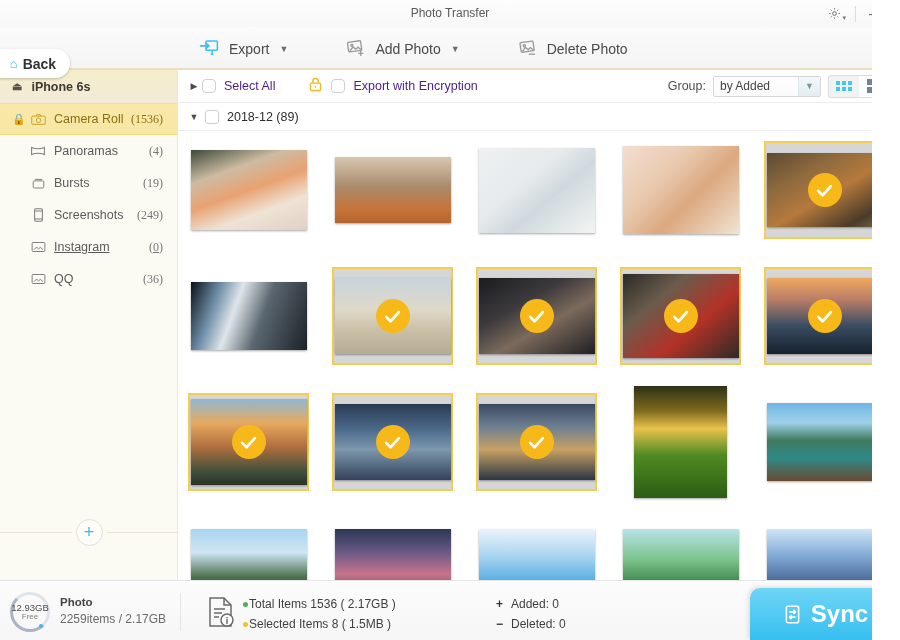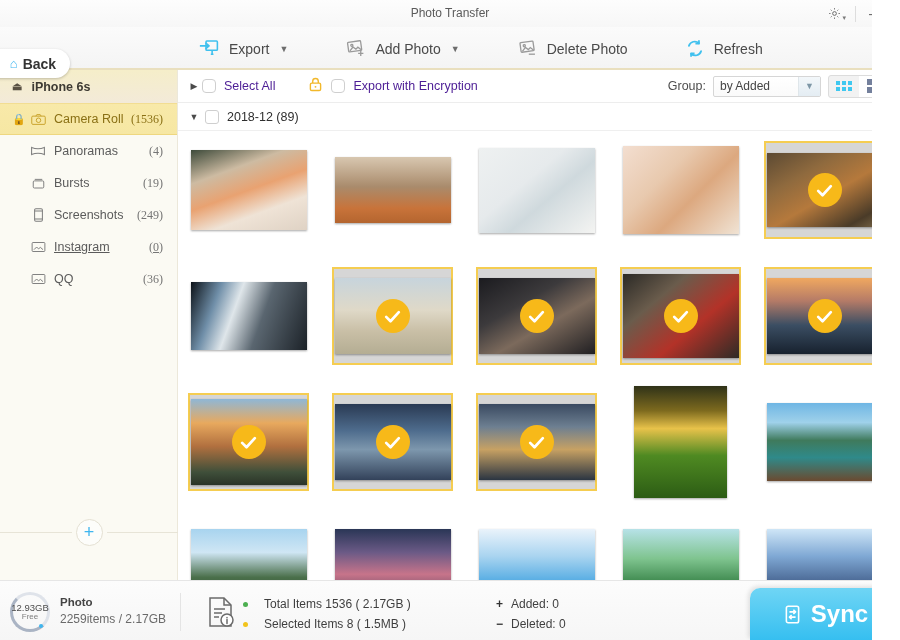--- a/index.html
+++ b/index.html
@@ -237,21 +237,21 @@
   .ring .dot { position:absolute; right: 4px; bottom: 1px; width: 4px; height:4px; background:#3fb6ef; border-radius:50%; }
 
   .photo-info { position: absolute; left: 60px; top: 15px; }
   .photo-info .t1 { font-size: 11.5px; font-weight: bold; color: #444; }
   .photo-info .t2 { font-size: 12px; color: #6a6a6a; margin-top: 4px; }
 
   .bsep { position: absolute; left: 180px; top: 12px; width: 1px; height: 38px; background: #e4e4e4; }
 
   .doc-ico { position: absolute; left: 207px; top: 15px; }
   .items-info { position: absolute; left: 243px; top: 16px; }
-  .items-info div { font-size: 12px; color: #3f3f3f; margin-bottom: 6px; display:flex; align-items:center; gap:16px;}
+  .items-info div { font-size: 12px; color: #3f3f3f; margin-bottom: 6px; display:flex; align-items:center; gap:1px;}
   .bul { width: 5px; height: 5px; border-radius: 50%; display:inline-block; }
 
   .addel { position: absolute; left: 496px; top: 16px; }
   .addel div { font-size: 12px; color: #3f3f3f; margin-bottom: 6px; display:flex; align-items:center; gap:6px; }
   .addel .sgn { font-weight: bold; width: 9px; display:inline-block; color:#333; }
 
   .sync-btn {
     position: absolute; right: 0; bottom: 0; width: 150px; height: 52px;
     border-top-left-radius: 10px;
     background: linear-gradient(#6fd5f5, #36bff0);
@@ -314,29 +314,20 @@
       <div class="tb-item">
         <svg viewBox="0 0 26 24" width="23" height="21" fill="none" stroke="#9a9a9a" stroke-width="1.5">
           <rect x="5" y="4.5" width="15" height="11" rx="1" transform="rotate(-8 12 10)"></rect>
           <path d="M6.5 14.5l4-4 3 3 2.5-2 3.5 3.5" transform="rotate(-8 12 10)"></path>
           <circle cx="9.5" cy="8.5" r="1.2" transform="rotate(-8 12 10)"></circle>
           <path d="M14.5 18.5h7"></path>
         </svg>
         <span class="lbl">Delete Photo</span>
       </div>
 
-      <div class="tb-item">
-        <svg viewBox="0 0 24 24" width="22" height="21" fill="none" stroke="#3fc0ee" stroke-width="2">
-          <path d="M5 9a7 7 0 0 1 11.5-3" stroke-linecap="round"></path>
-          <path d="M19 15a7 7 0 0 1-11.5 3" stroke-linecap="round"></path>
-          <path d="M16.5 2.5v4h-4" stroke-linejoin="round"></path>
-          <path d="M7.5 21.5v-4h4" stroke-linejoin="round"></path>
-        </svg>
-        <span class="lbl">Refresh</span>
-      </div>
 
     </div>
   </div>
 
   <div class="sidebar">
     <div class="device-row">
       <span class="eject-ico">⏏</span>
       <span>iPhone 6s</span>
     </div>
 

